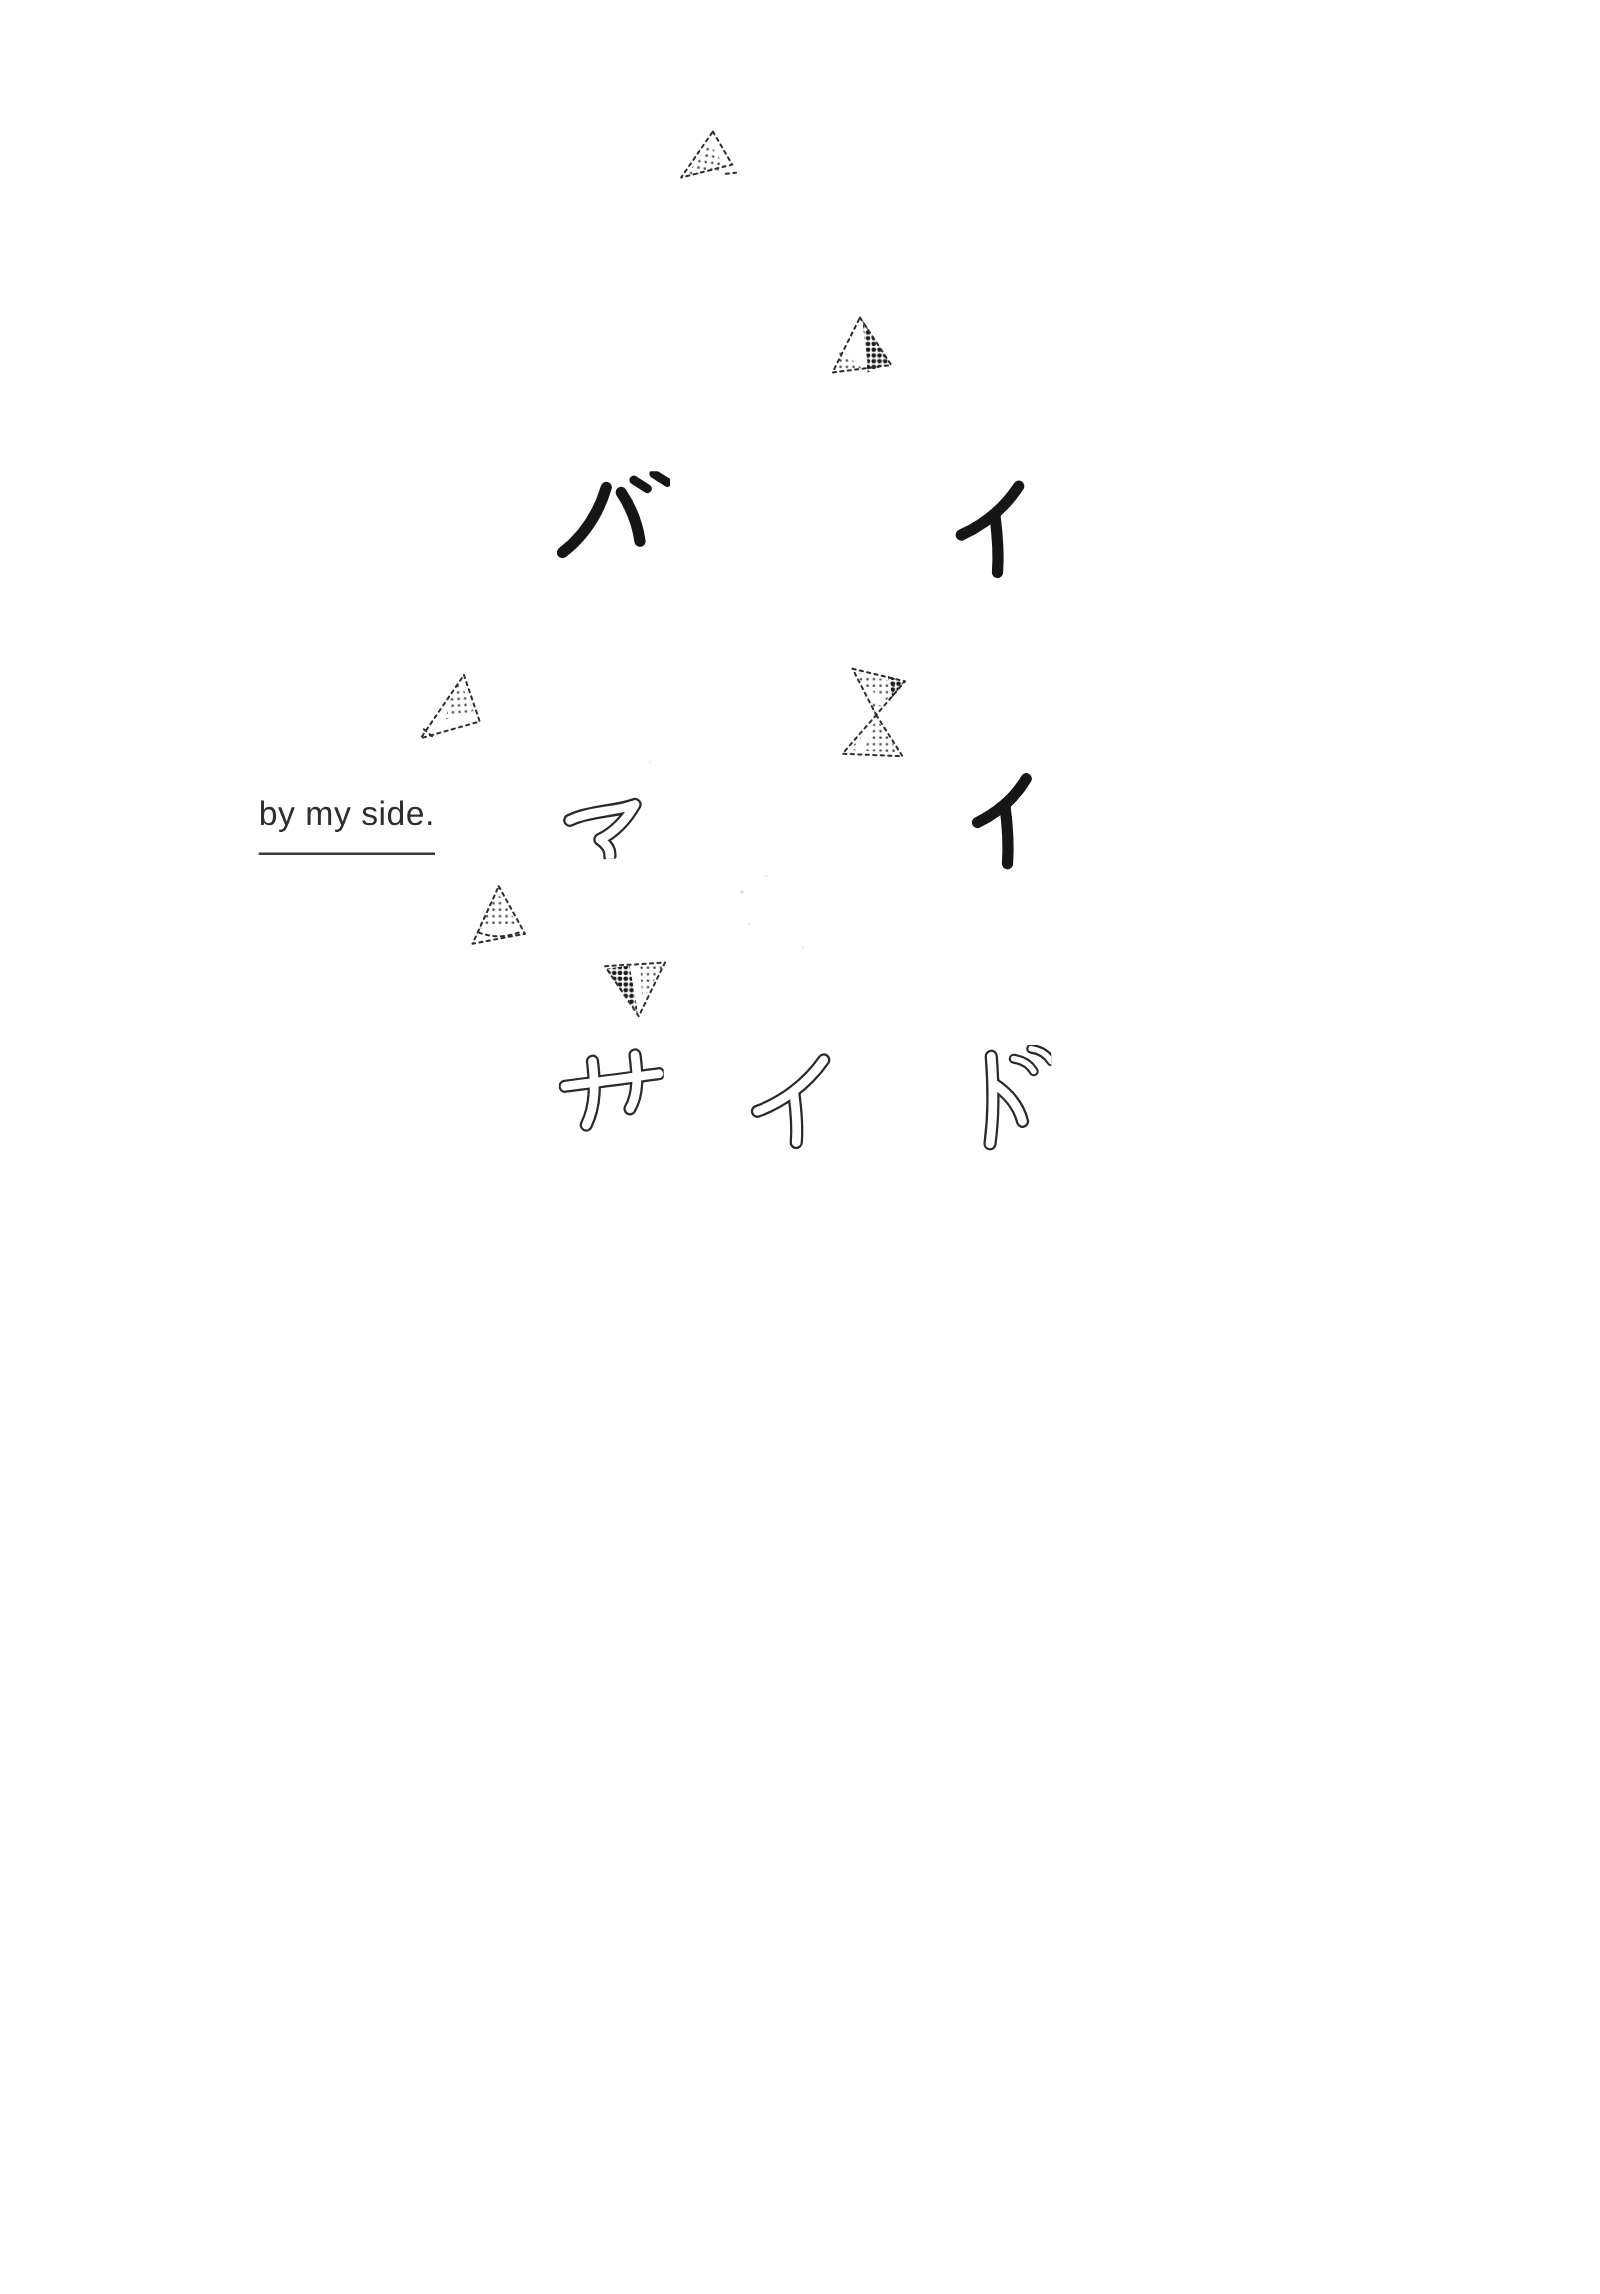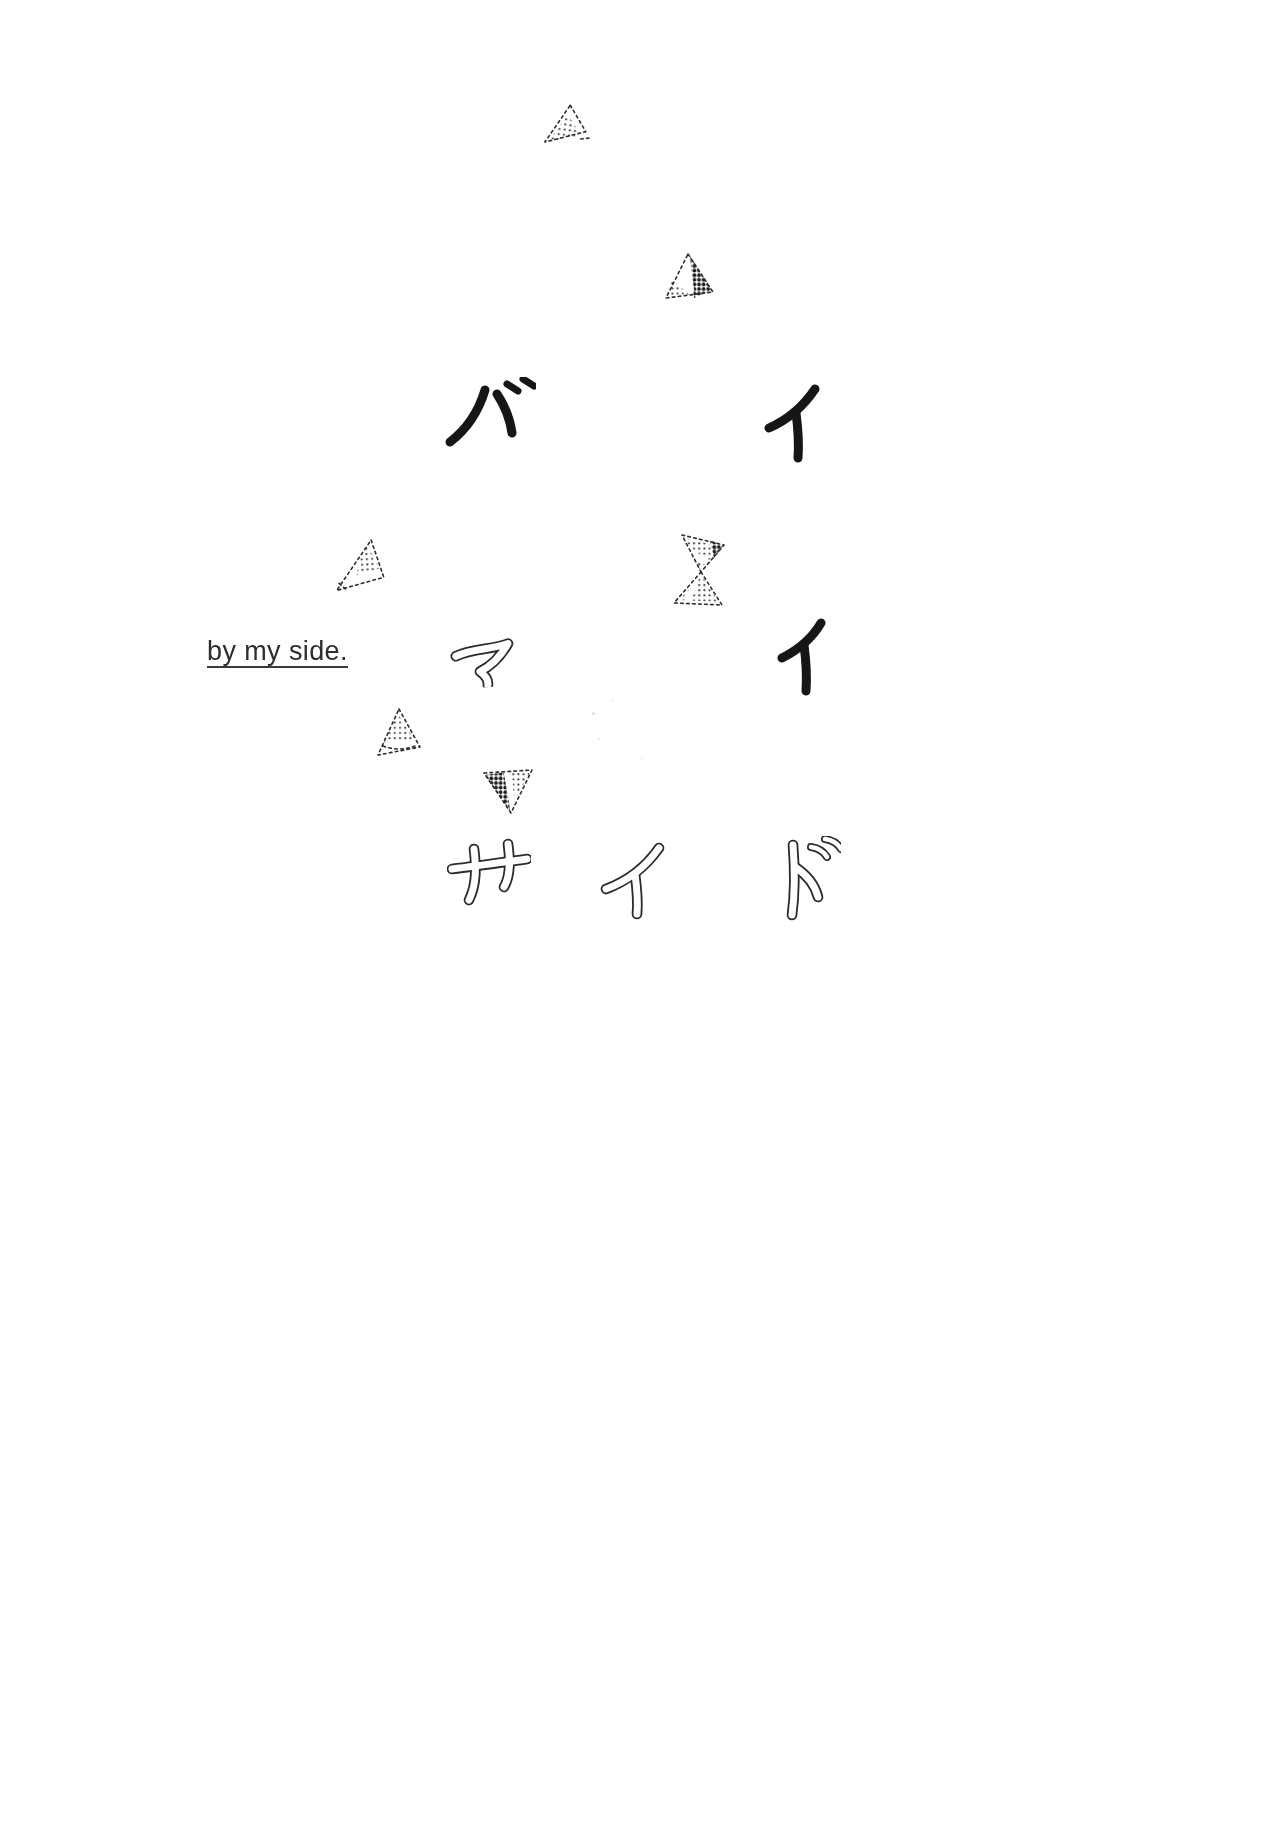--- a/index.html
+++ b/index.html
@@ -28,21 +28,21 @@
   .fill-dark{fill:url(#htDark);stroke:none;}
   .fold{fill:none;stroke:#ffffff;stroke-width:6;stroke-linecap:round;}
 
   
   #subtitle{
     left:207px;top:637px;
     font-size:27px;line-height:28px;
     letter-spacing:0.4px;
     color:#2e2e2e;
     white-space:nowrap;
-    padding-bottom:1px;
+    padding-bottom:17px;
     border-bottom:2px solid #3a3a3a;
     min-width:130px;
   }
 
   .speck{position:absolute;border-radius:50%;background:#c4c4c4;}
 </style>
 </head>
 <body>
 
 <div id="page">

